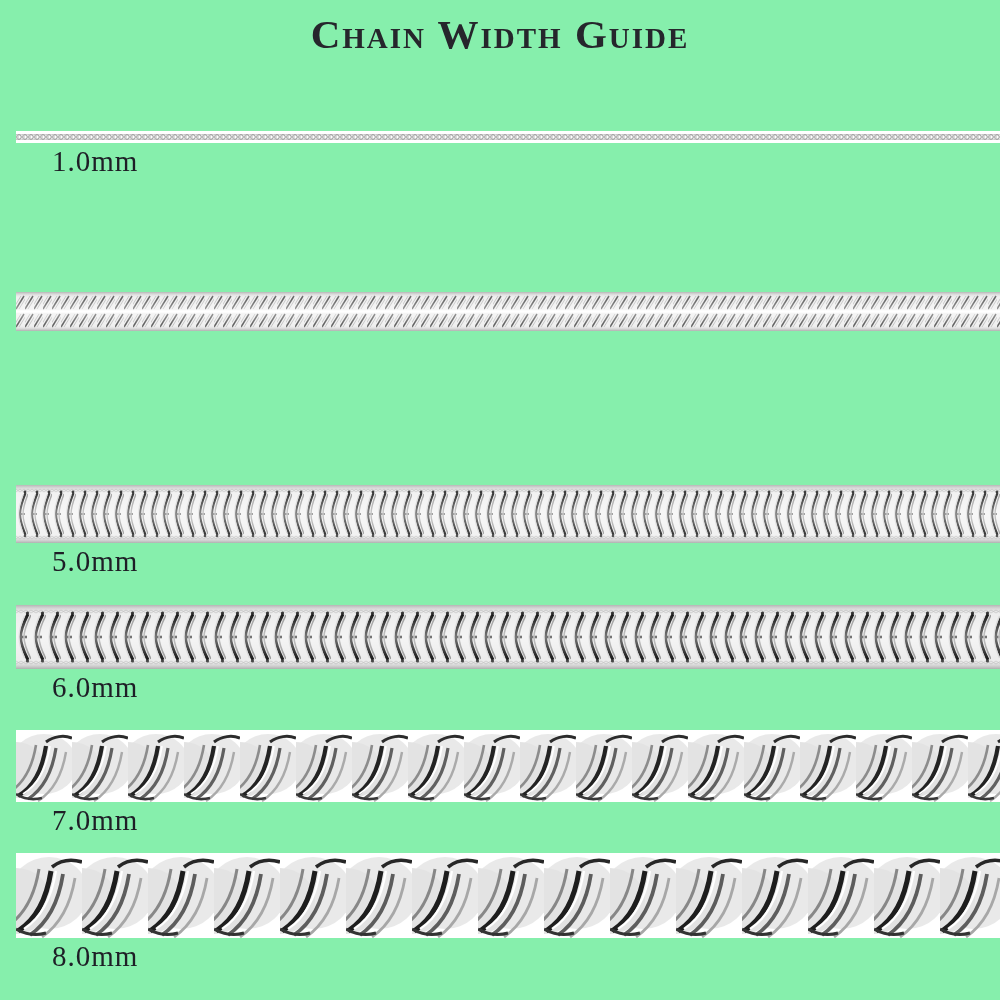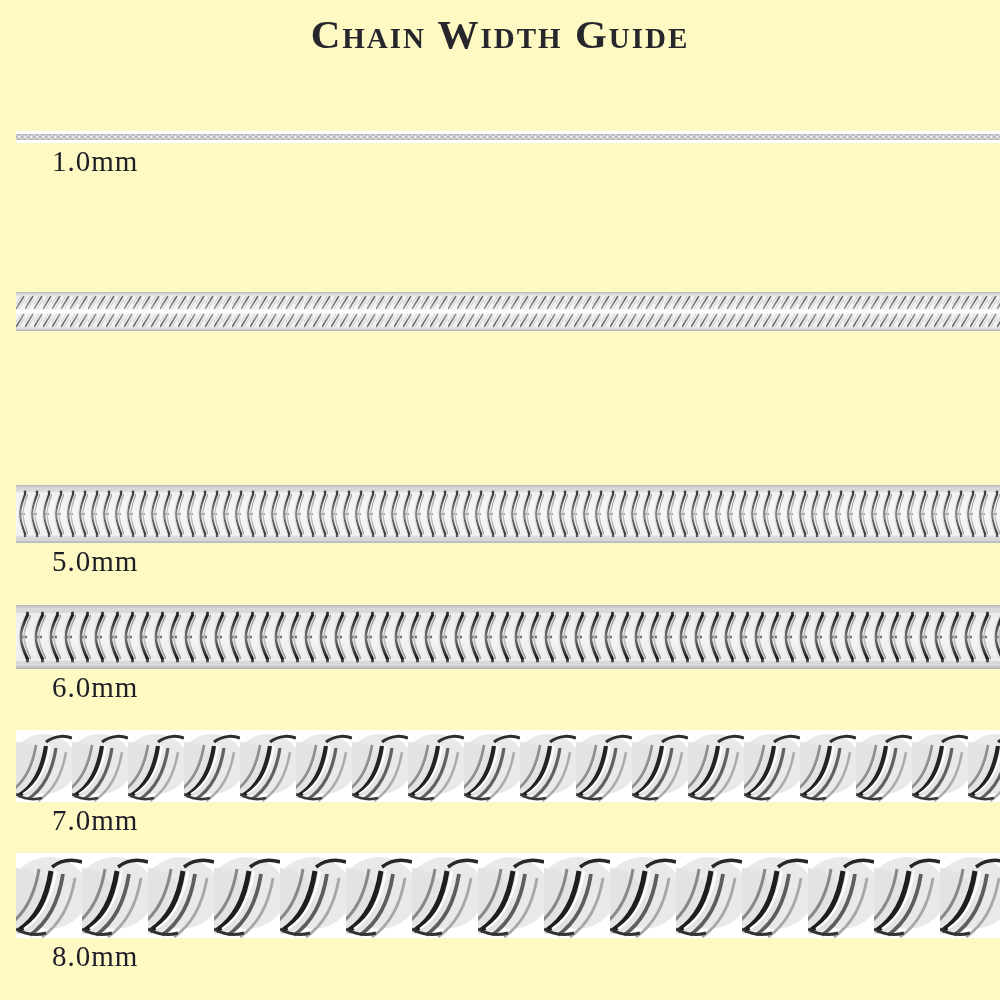--- a/index.html
+++ b/index.html
@@ -4,21 +4,21 @@
 <style>
   html, body {
     margin: 0;
     padding: 0;
     background: #ffffff;
   }
   .page {
     position: relative;
     width: 1000px;
     height: 1000px;
-    background: #fef9c3;
+    background: #86efac;
     overflow: hidden;
     font-family: "Liberation Serif", "DejaVu Serif", serif;
   }
   .title {
     position: absolute;
     top: 10px;
     left: 0;
     width: 100%;
     margin: 0;
     text-align: center;

